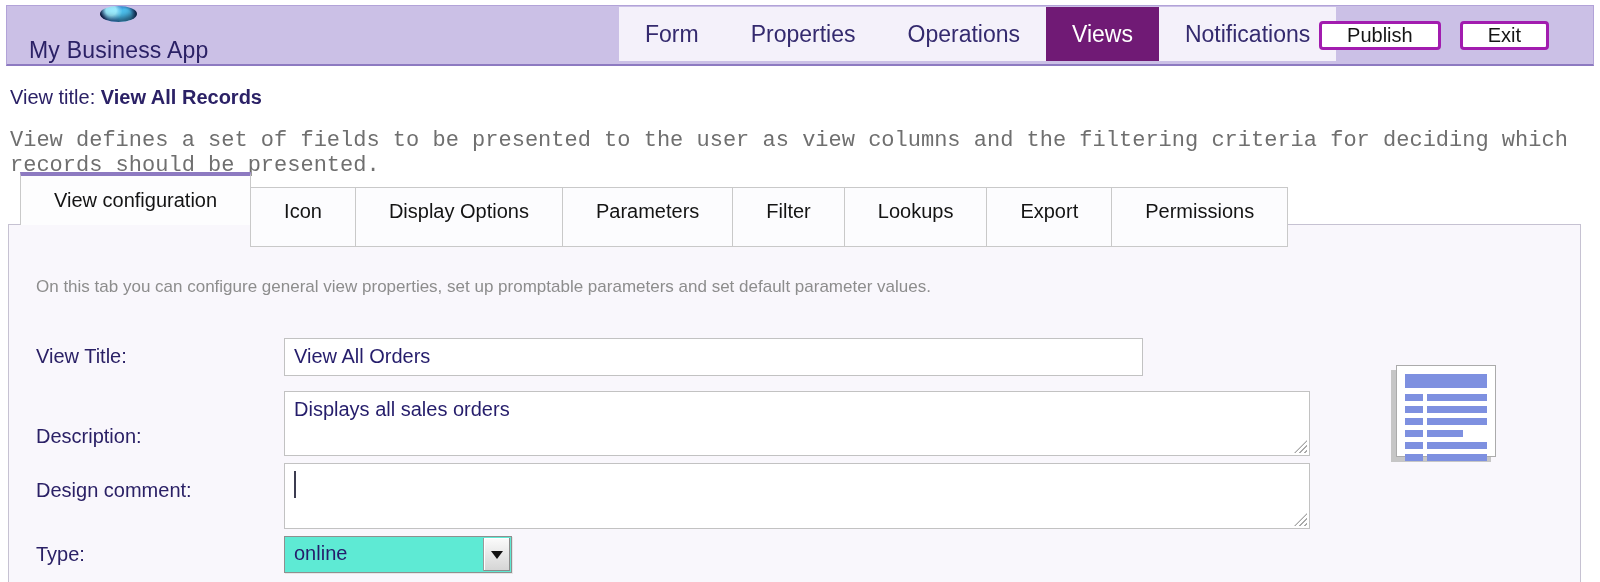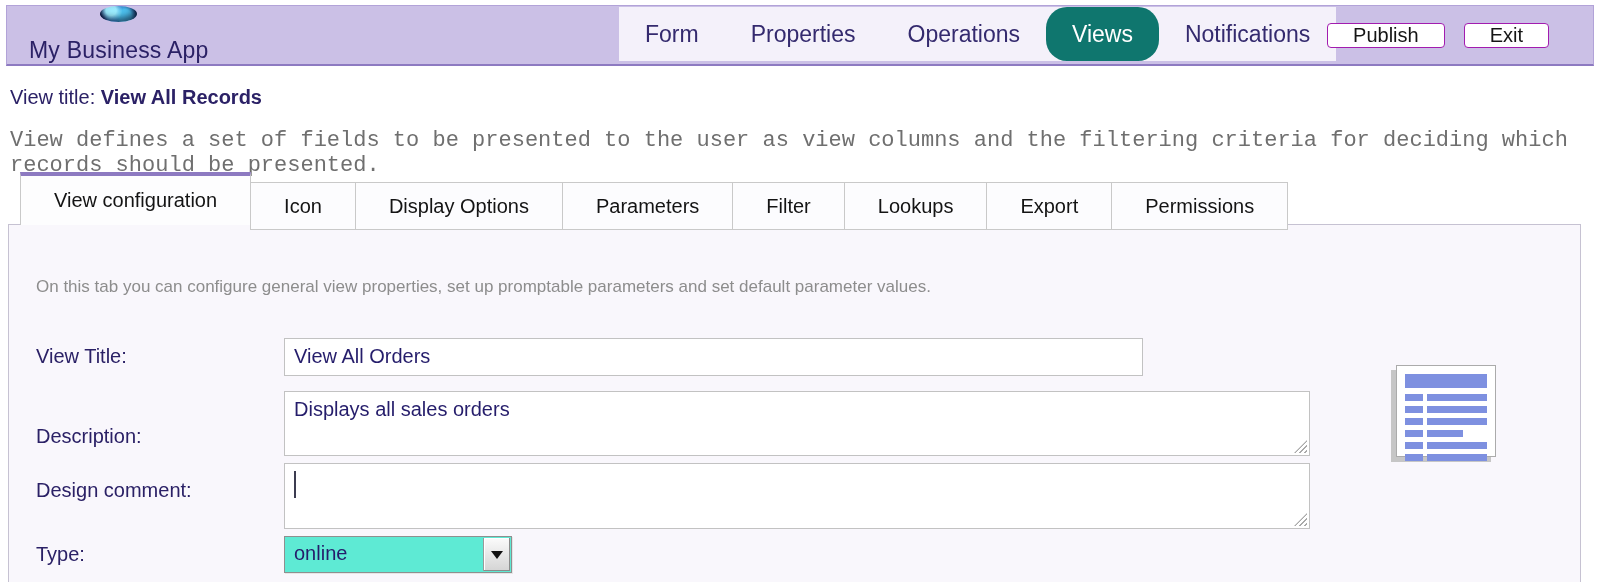--- a/index.html
+++ b/index.html
@@ -14,34 +14,34 @@
     background:
       radial-gradient(circle at 30% 28%, rgba(160,240,255,.95) 0 18%, rgba(160,240,255,0) 40%),
       radial-gradient(circle at 68% 60%, rgba(80,200,240,.9) 0 22%, rgba(80,200,240,0) 48%),
       radial-gradient(circle at 42% 75%, rgba(60,160,230,.8) 0 20%, rgba(60,160,230,0) 45%),
       radial-gradient(circle at 50% 45%, #2a6fd0 0 35%, #15306f 70%, #060c2c 100%);
     box-shadow:inset -3px -4px 6px rgba(0,0,20,.55);}
   .app-title{font-size:23px;font-weight:500;color:#2b2166;letter-spacing:.2px;}
 
   .main-nav{position:absolute;left:612px;top:1px;bottom:3px;display:flex;background:#f4f1fa;}
   .nav-item{display:flex;align-items:center;padding:0 26px;font-size:23px;color:#342a6e;cursor:pointer;}
-  .nav-item.active{background:#0f766e;color:#fff;border-radius:21px;}
+  .nav-item.active{background:#701a75;color:#fff;}
 
   .header-buttons{position:absolute;right:44px;top:0;height:100%;display:flex;align-items:center;gap:19px;}
   .hbtn{font-family:"Liberation Sans",sans-serif;font-size:20px;color:#151515;background:#fff;
-    border:1px solid #a21caf;border-radius:4px;padding:0 25px;cursor:pointer;}
+    border:3px solid #a21caf;border-radius:4px;padding:0 25px;cursor:pointer;}
 
   
   .view-title-line{position:absolute;left:10px;top:86px;font-size:20px;color:#2b2166;}
   .view-title-line b{font-weight:700;}
   .intro{position:absolute;left:10px;top:128px;margin:0;font-size:22px;color:#6f6f6f;font-family:Liberation Mono, monospace;}
 
   
   .tabs{position:absolute;left:8px;top:172px;height:52px;display:flex;align-items:flex-start;z-index:2;}
-  .tab{box-sizing:border-box;margin-top:10px;height:48px;line-height:46px;padding:0 33px;
+  .tab{box-sizing:border-box;margin-top:15px;height:60px;line-height:46px;padding:0 33px;
     background:#fcfcfe;border:1px solid #c9c9c9;margin-left:-1px;font-size:20px;color:#141414;
     white-space:nowrap;cursor:pointer;}
   .tab:first-child{margin-left:12px;}
   .tab.active{margin-top:0;height:53px;line-height:48px;background:#fdfdfe;
     border-top:4px solid #8d7ac1;border-bottom:none;position:relative;z-index:3;font-weight:500;}
 
   
   .panel{position:absolute;left:8px;top:224px;width:1573px;height:364px;
     background:#f9f7fc;border:1px solid #c6c2d2;box-sizing:border-box;z-index:1;}
   .help{position:absolute;left:27px;top:52px;margin:0;font-size:17px;color:#8d8d8d;}

